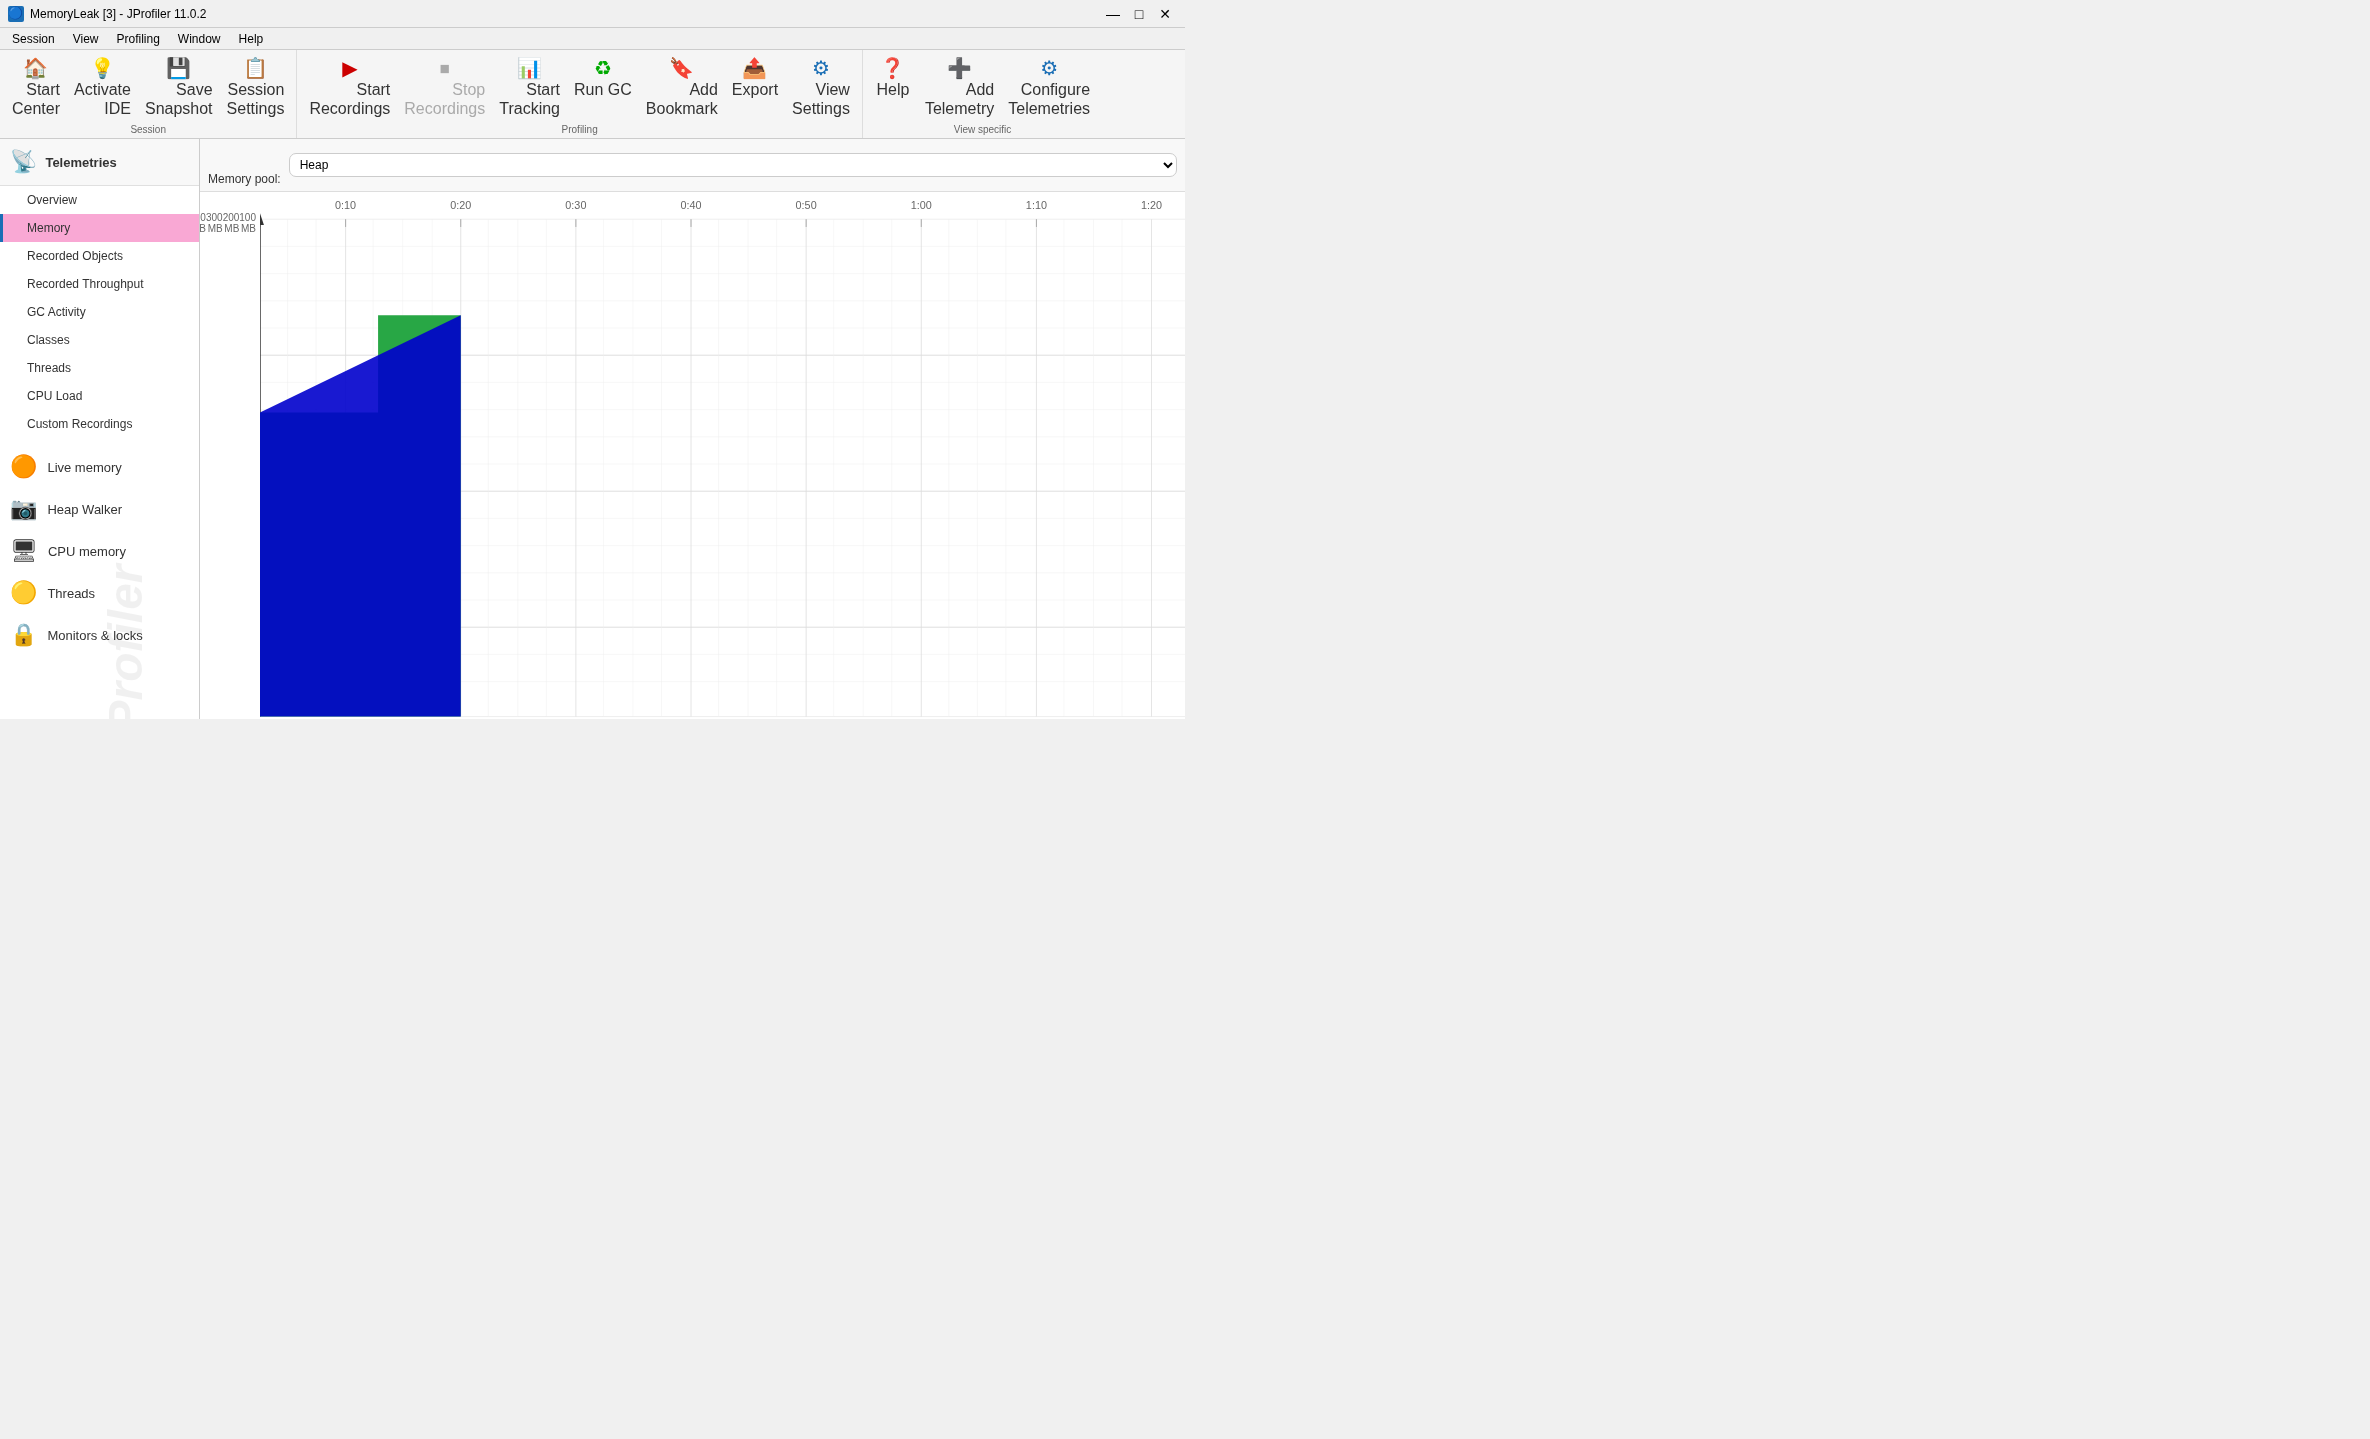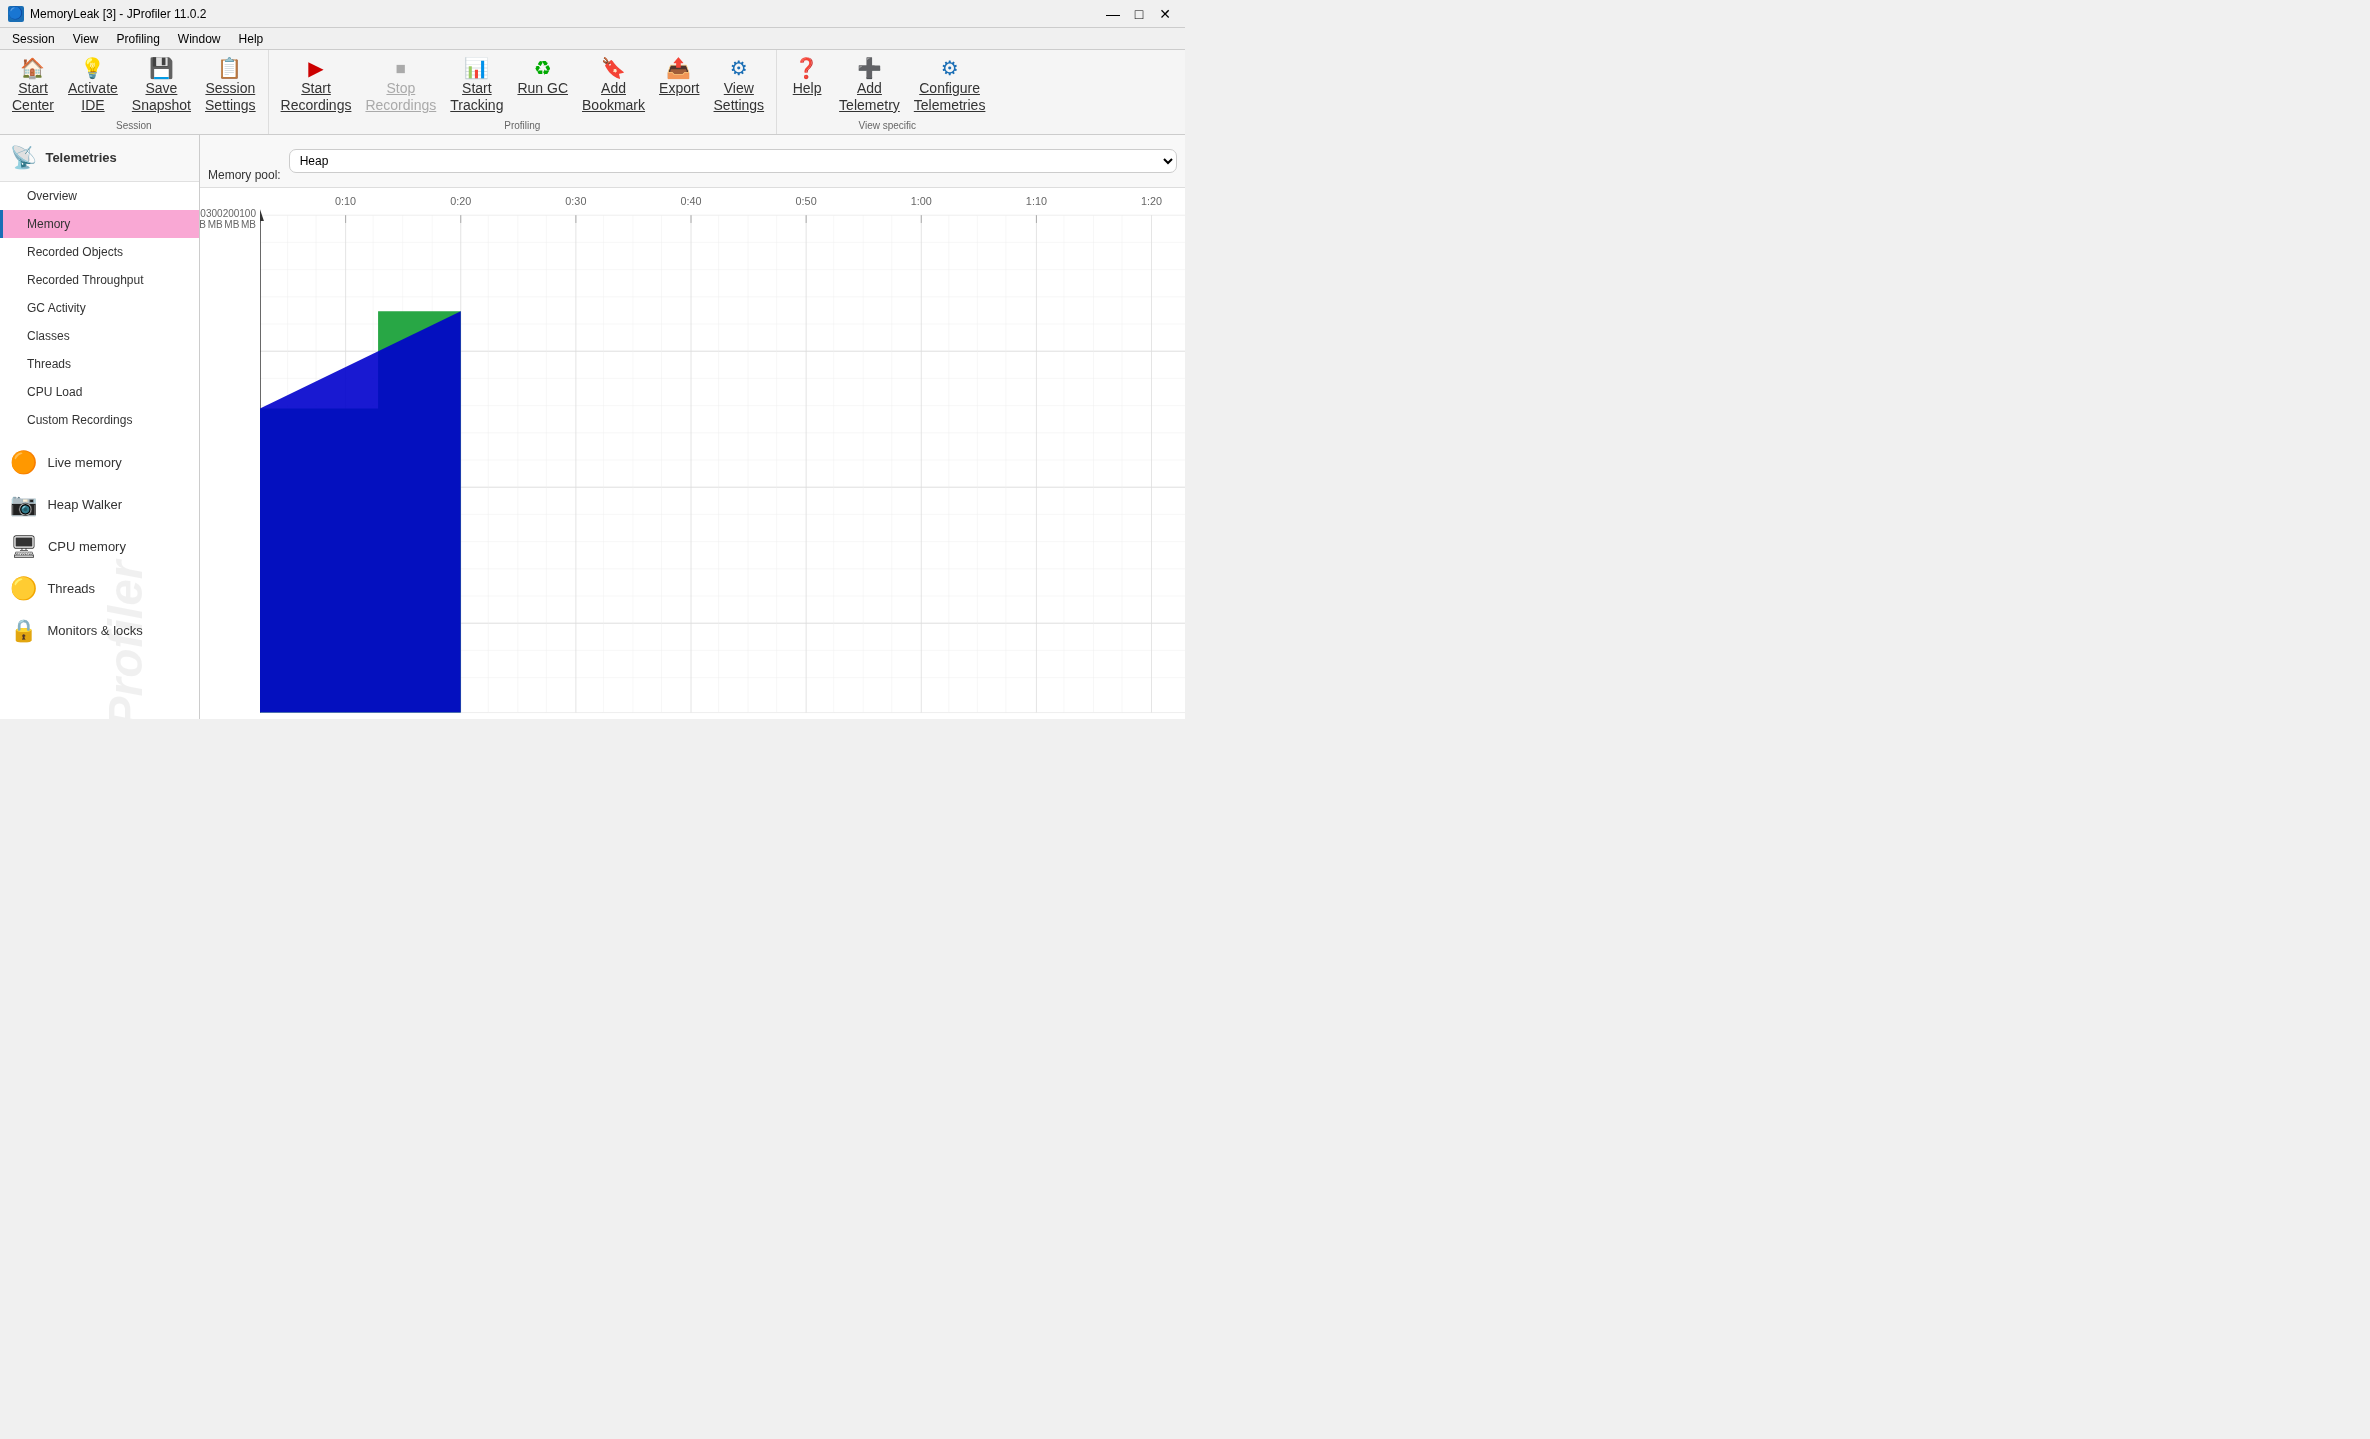--- a/index.html
+++ b/index.html
@@ -66,21 +66,21 @@
       cursor: pointer;
       border: 1px solid transparent;
       border-radius: 3px;
       min-width: 48px;
       font-size: 10px;
       background: none;
       color: #333;
     }
     .tb-btn.disabled { color: #aaa; cursor: default; }
     .tb-icon { font-size: 20px; line-height: 1; margin-bottom: 2px; }
-    .tb-text { font-size: 14px; text-align: center; line-height: 1.2; text-decoration: underline; }
+    .tb-text { font-size: 16px; text-align: right; line-height: 1.2; }
 
     
     .main-layout {
       display: flex;
       height: calc(719px - 28px - 22px - 72px);
     }
 
     
     .sidebar {
       width: 200px;

